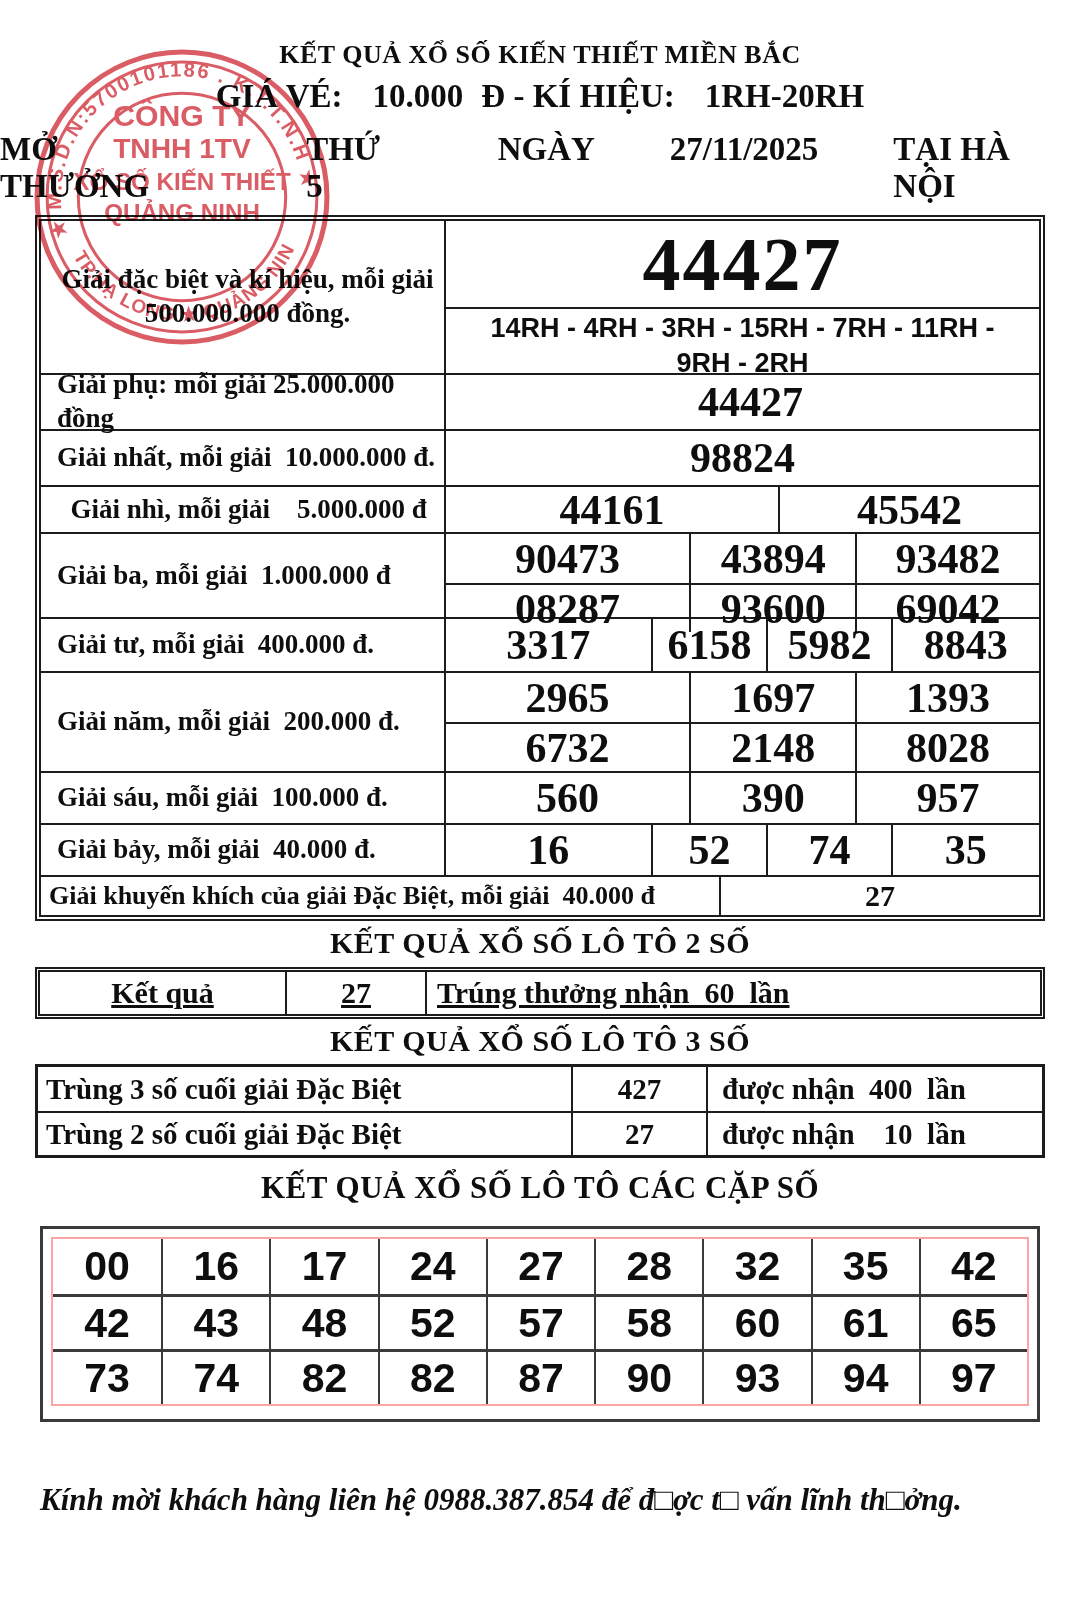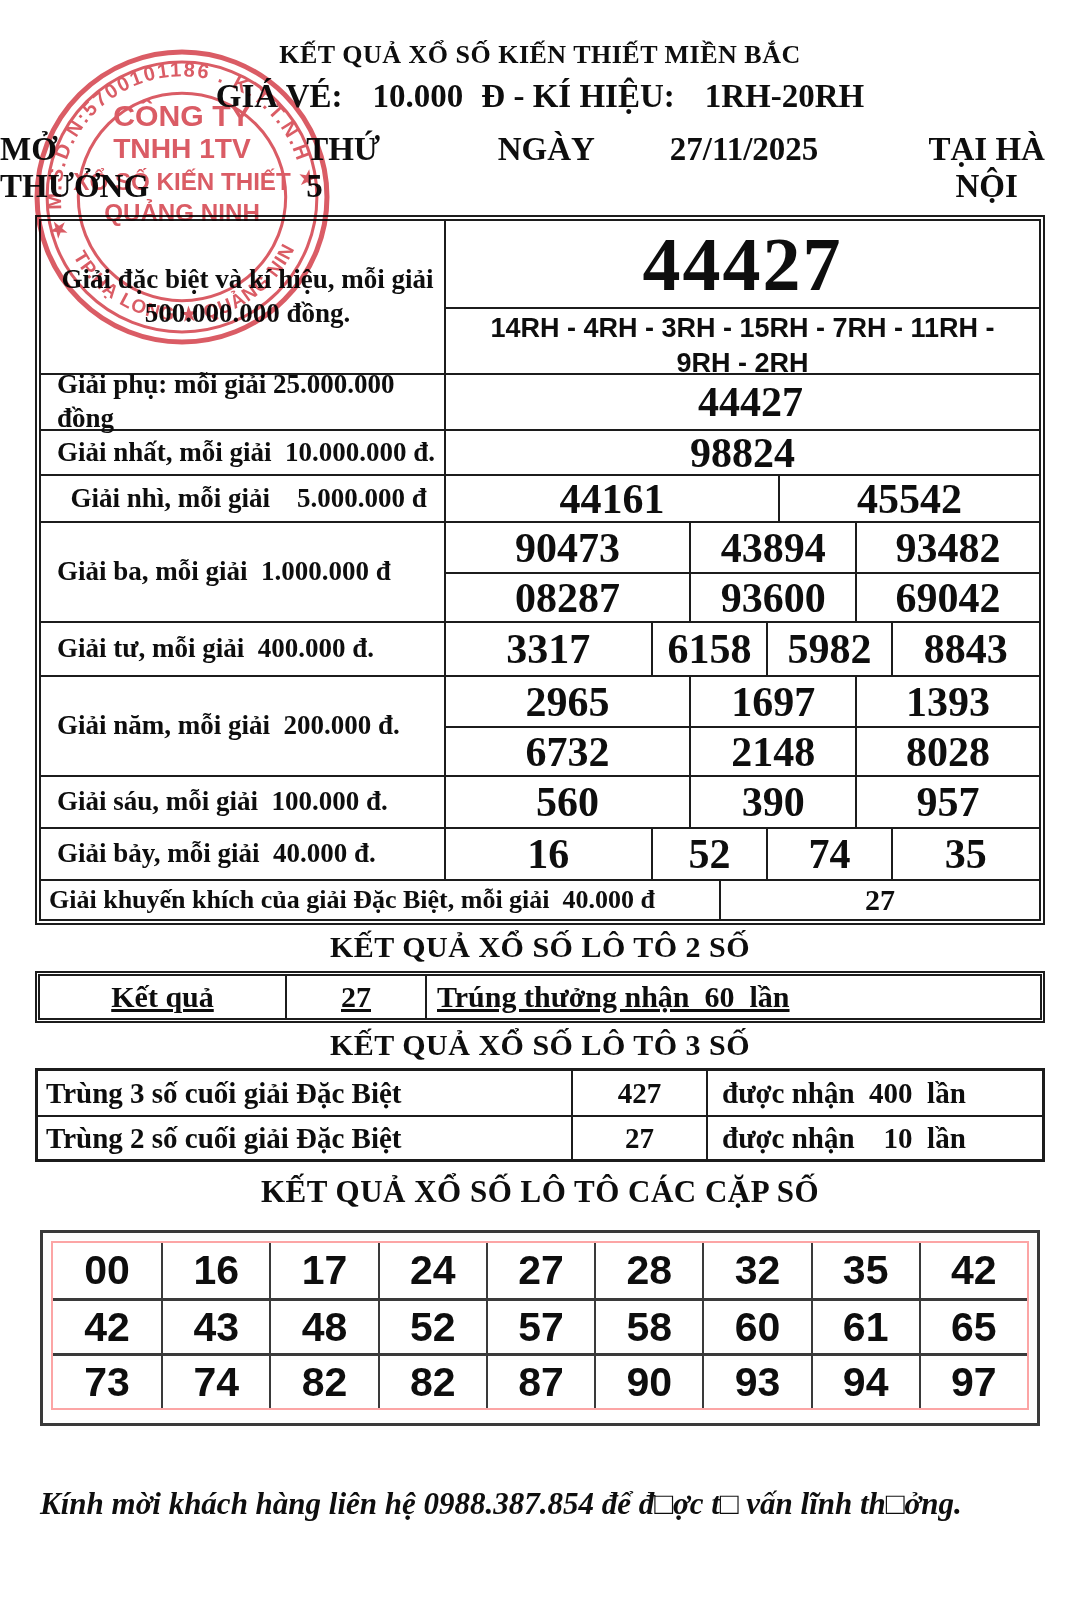--- a/index.html
+++ b/index.html
@@ -7,43 +7,43 @@
   body {
     width:1080px; height:1605px; position:relative; overflow:hidden;
     font-family:"Liberation Serif", serif; color:#0e0e0e;
   }
 
   
   .hdr-title { padding-top:40px; text-align:center; font-size:26px; font-weight:700; letter-spacing:.5px; }
   .hdr-line { display:flex; justify-content:center; align-items:baseline; font-weight:700; font-size:33px; }
   .hdr-line2 { margin-top:8px; }
   .hdr-line3 { margin-top:16px;gap:45px; }
-  .gap-s { margin-left:18px; } .gap-m { margin-left:30px;text-align:center; } .gap-l { margin-left:48px; }
+  .gap-s { margin-left:18px; } .gap-m { margin-left:30px; } .gap-l { margin-left:48px; }
 
   
   .ptable { margin:10px 35px 0 35px; border:6px double #1c1c1c; background:#fff; }
   .prow { display:flex; border-top:2px solid #1c1c1c; }
   .prow:first-child { border-top:none; }
   .plabel {
     width:405px; border-right:2px solid #1c1c1c; font-weight:700; font-size:27px;
     display:flex; align-items:center; padding:2px 6px 2px 16px; white-space:pre-wrap; line-height:1.25;
   }
   .plabel.center { justify-content:center; text-align:center; }
   .pvals { flex:1; display:flex; flex-direction:column; }
   .num { font-weight:700; font-size:42px; display:flex; align-items:center; justify-content:center; }
 
   .r-special { height:152px; }
   .bigno { height:86px; display:flex; align-items:center; justify-content:center;
            font-size:76px; font-weight:700; letter-spacing:2px; }
   .symbols { border-top:2px solid #1c1c1c; flex:1; display:flex; align-items:center; justify-content:center;
              text-align:center; font-family:"Liberation Sans", sans-serif; font-weight:700;
              font-size:27px; line-height:1.3; padding:2px 40px; }
 
-  .r-phu { height:56px;gap:16px; } .r-nhat { height:45px;text-align:right; } .r-nhi { height:47px; }
-  .r-ba { height:100px;text-align:center; } .r-tu { height:54px; } .r-nam { height:100px; }
+  .r-phu { height:56px;gap:16px; } .r-nhat { height:56px;text-align:right; } .r-nhi { height:47px; }
+  .r-ba { height:85px;text-align:center; } .r-tu { height:54px; } .r-nam { height:100px; }
   .r-sau { height:52px; } .r-bay { height:52px; } .r-kk { height:40px; }
 
   .split { display:flex; width:100%; height:100%; }
   .split > .num { height:100%; border-left:2px solid #1c1c1c; }
   .split > .num:first-child { border-left:none; }
   .w-nhi1 { width:56%; } .w-nhi2 { width:44%; }
   .w3a { width:41%; } .w3b { width:28%; } .w3c { width:31%; }
   .w4a { width:34.5%; } .w4b { width:19.5%; } .w4c { width:21%; } .w4d { width:25%; }
   .dbl { display:flex; flex-direction:column; width:100%; }
   .dbl > .split { height:50%; }

